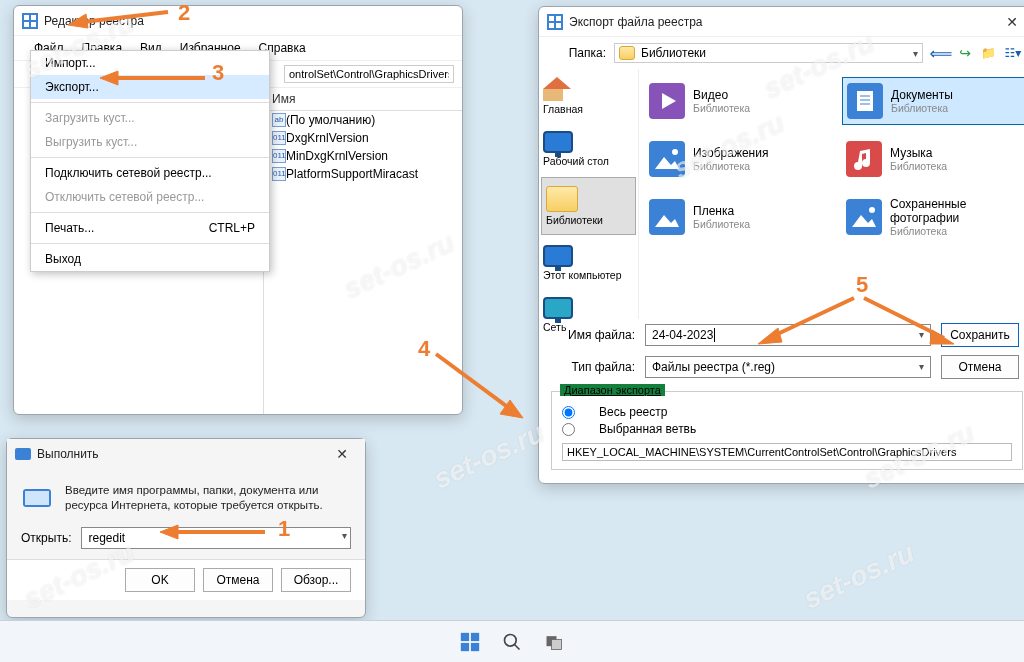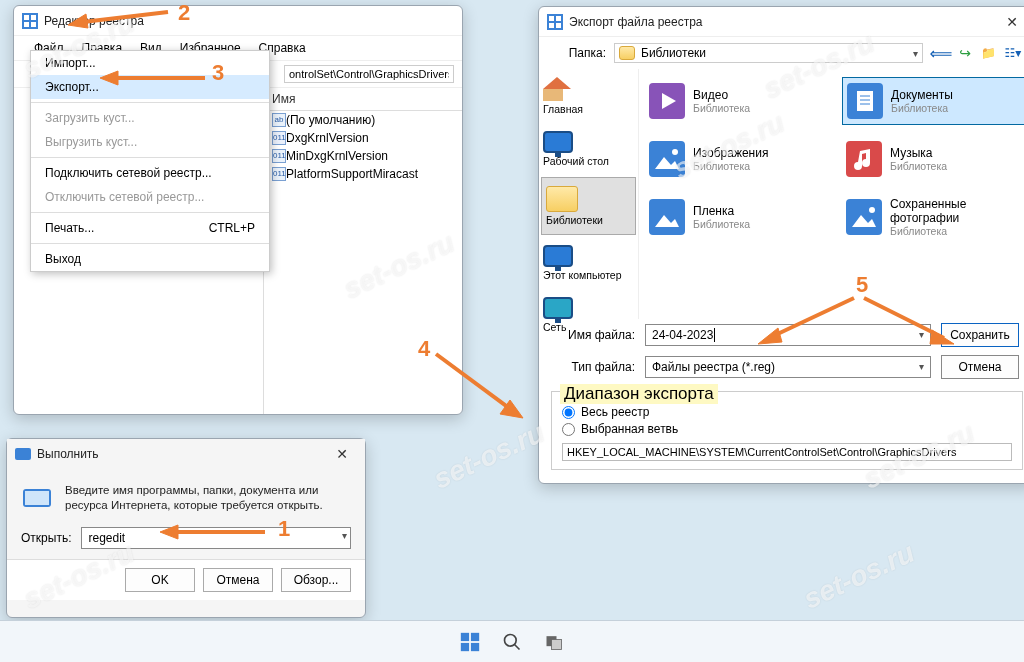--- a/index.html
+++ b/index.html
@@ -69,22 +69,22 @@
   #exportdlg .fileitem { display:flex; align-items:center; gap:8px; padding:4px; position:relative; }
   #exportdlg .fileitem.selected { background:#cde8ff; border:1px solid #0369a1; }
   #exportdlg .fileitem .ficon { width:36px; height:36px; flex-shrink:0; }
   #exportdlg .fileitem .ftxt .fname { font-size:12px; }
   #exportdlg .fileitem .ftxt .fsub { font-size:10.5px; color:#888; }
   #exportdlg .fieldrow { display:flex; align-items:center; gap:10px; padding:4px 16px; }
   #exportdlg .fieldrow .flbl { width:80px; text-align:right; }
   #exportdlg .fieldrow .finput { flex:1; padding:3px 6px; border:1px solid #888; background:#fff; position:relative;}
   #exportdlg .fieldrow .finput .dd { position:absolute; right:6px; top:4px; font-size:10px; color:#555;}
   #exportdlg .rangebox { margin:8px 12px 10px 12px; border:1px solid #ccc; padding:10px 10px 8px 10px; position:relative; }
-  #exportdlg .rangebox .legend { position:absolute; top:-8px; left:8px; background:#fef9c3; padding:0 4px; font-size:17px; }
-  #exportdlg .rangebox label { display:flex; align-items:center; gap:6px; margin:3px 0; }
+  #exportdlg .rangebox .legend { position:absolute; top:-8px; left:8px; background:#15803d; padding:0 4px; font-size:11px;text-decoration:underline; }
+  #exportdlg .rangebox label { display:flex; align-items:center; gap:24px; margin:3px 0; }
   #exportdlg .rangebox .branchpath { width:100%; border:1px solid #bbb; padding:2px 4px; margin-top:4px; font-size:11px; }
   .btnp { min-width:78px; padding:4px 8px; border:1px solid #888; background:#fdfdfd; cursor:pointer; text-align:center; }
   .btnp.primary { border:1px solid #0a63c2; background:#fdfdfd; }
   
   
   #taskbar { position:absolute; left:0; bottom:0; width:100%; height:42px; background:#f2f6fa; border-top:1px solid #c5d0da; display:flex; align-items:center; justify-content:center; gap:18px; }
   #taskbar .tb { width:24px; height:24px; display:flex; align-items:center; justify-content:center; cursor:pointer; }
   
   
   .svg-folder { background:linear-gradient(#ffe9a8,#f7cf63); border:1px solid #d9a93b; border-radius:3px; }

